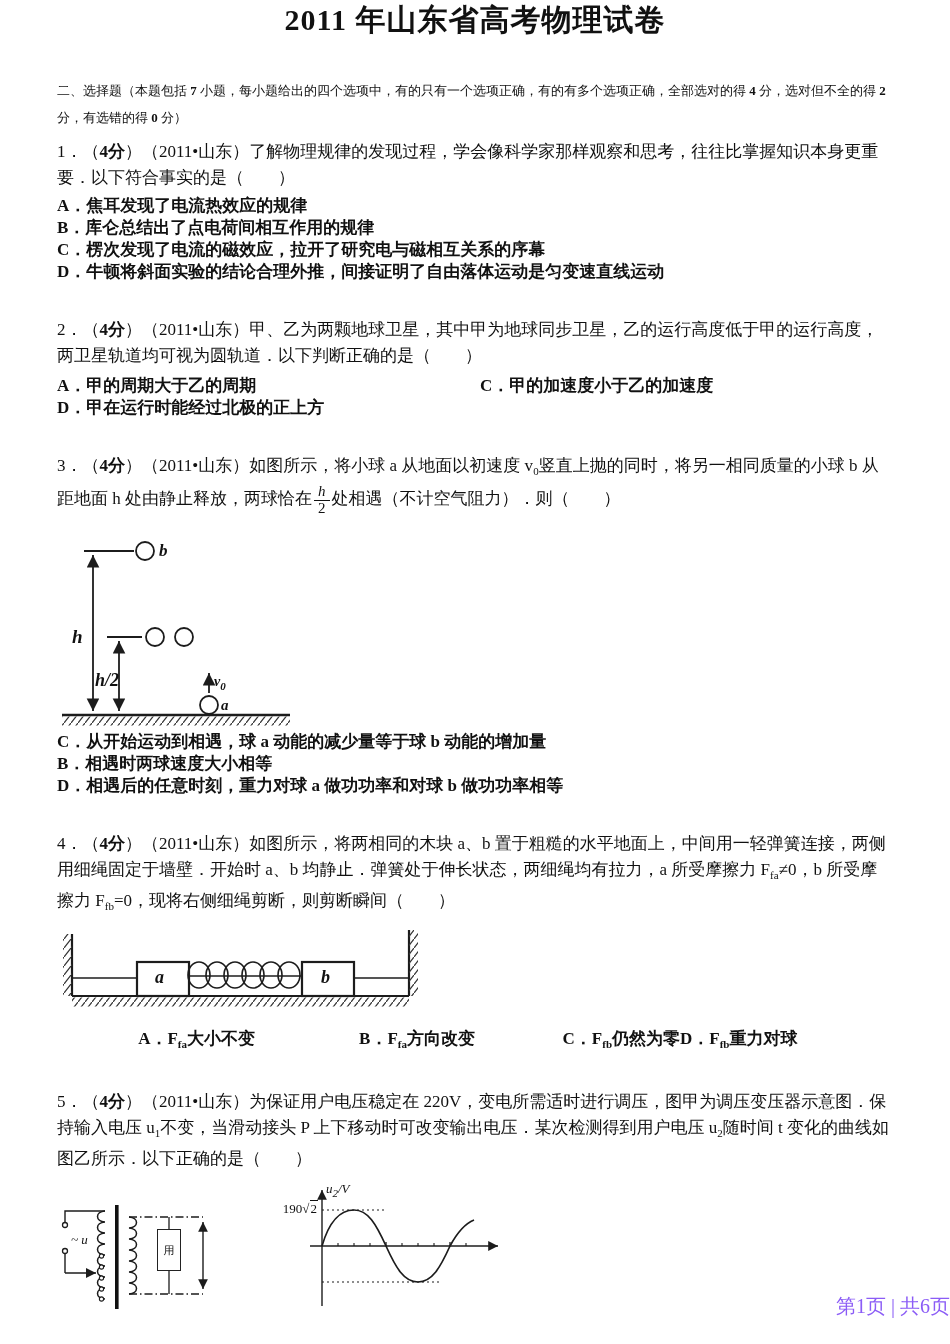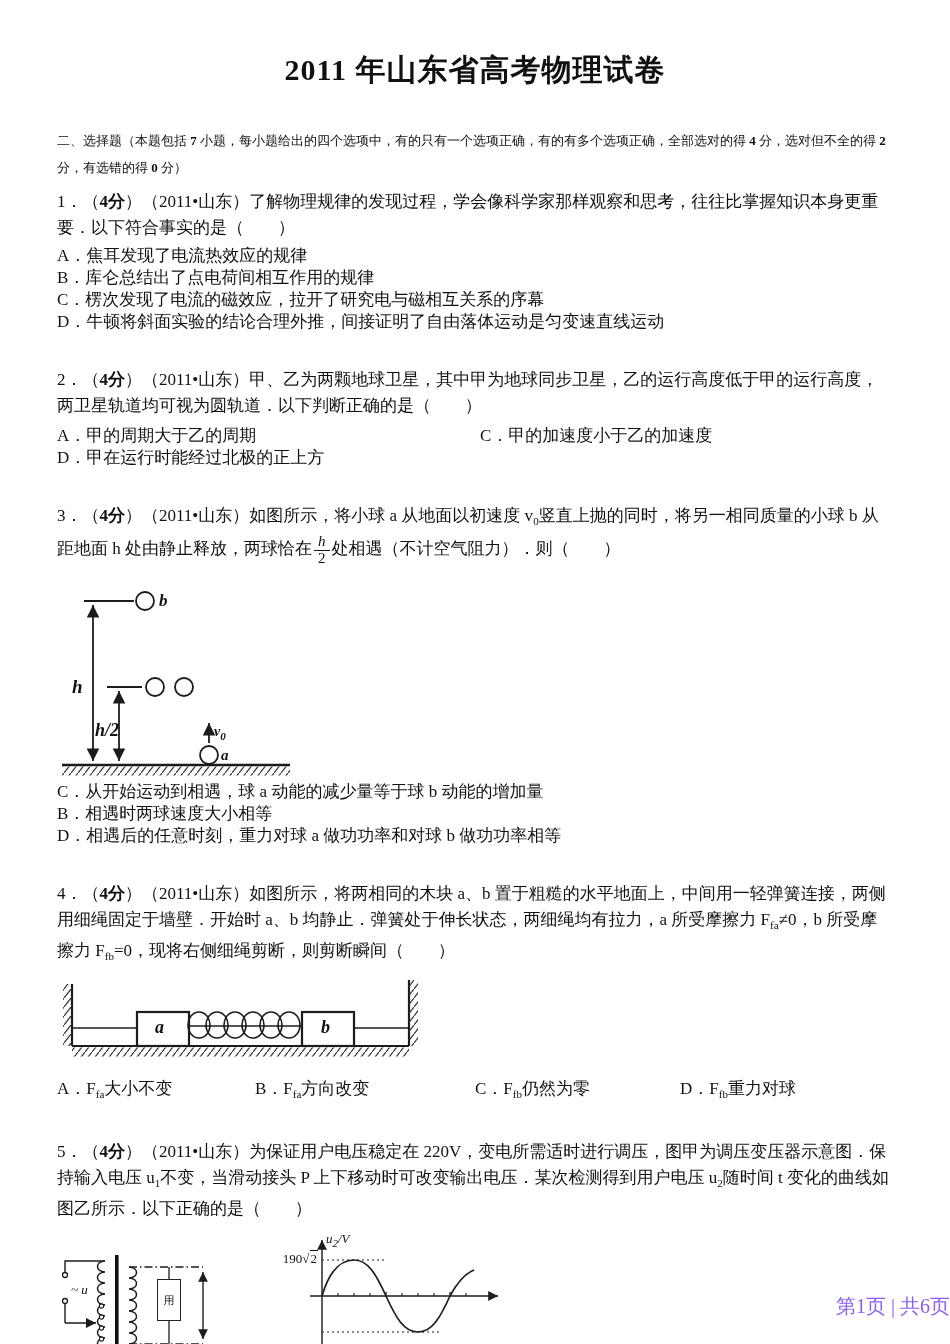--- a/index.html
+++ b/index.html
@@ -10,31 +10,30 @@
     background: #fff;
     color: #111;
     font-family: "Liberation Serif", "DejaVu Serif", serif;
     overflow: hidden;
   }
   .content { padding: 0 57px; }
   .title {
     text-align: center;
     font-size: 30px;
     font-weight: 700;
-    padding-top: 50px;
     letter-spacing: 1px;
   }
   .section-header { margin-top: 36px; font-size: 13px; line-height: 27px; }
   .b { font-weight: 700; }
   .question { margin-top: 28px; }
   .stem { font-size: 17px; line-height: 26px; }
   .opts { margin-top: 4px; }
-  .opt { font-size: 17px; line-height: 22px; margin-top: 0; }
+  .opt { font-size: 17px; line-height: 22px; margin-top: 0; font-weight: bold; }
   .opts-grid { display: grid; grid-template-columns: 423px 1fr; margin-top: 6px; }
-  .opts-row { display: flex; margin-top: 12px; }
+  .opts-row { display: flex; margin-top: 12px; text-align: right; }
   .opts-row .opt.w1 { width: 198px; }
   .opts-row .opt.w2 { width: 220px; }
   .opts-row .opt.w3 { width: 205px; }
   sub { font-size: 11px; }
   .it { font-style: italic; }
   .frac {
     display: inline-block; vertical-align: middle; text-align: center;
     line-height: 1.05; font-size: 15px; margin: 0 2px;
   }
   .frac .fn { display: block; border-bottom: 1.5px solid #111; padding: 0 4px; }

